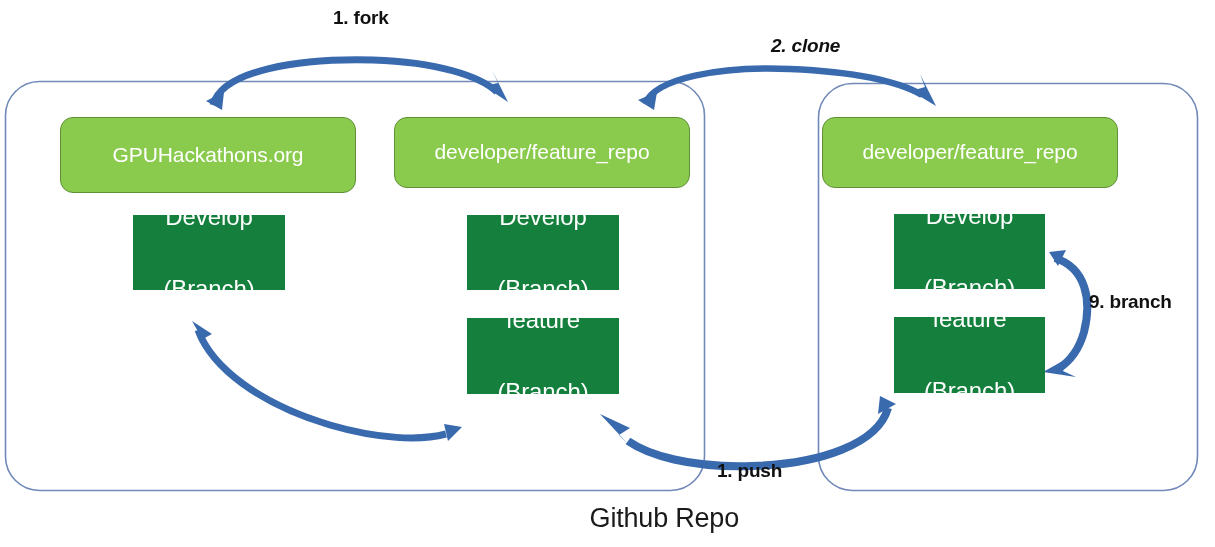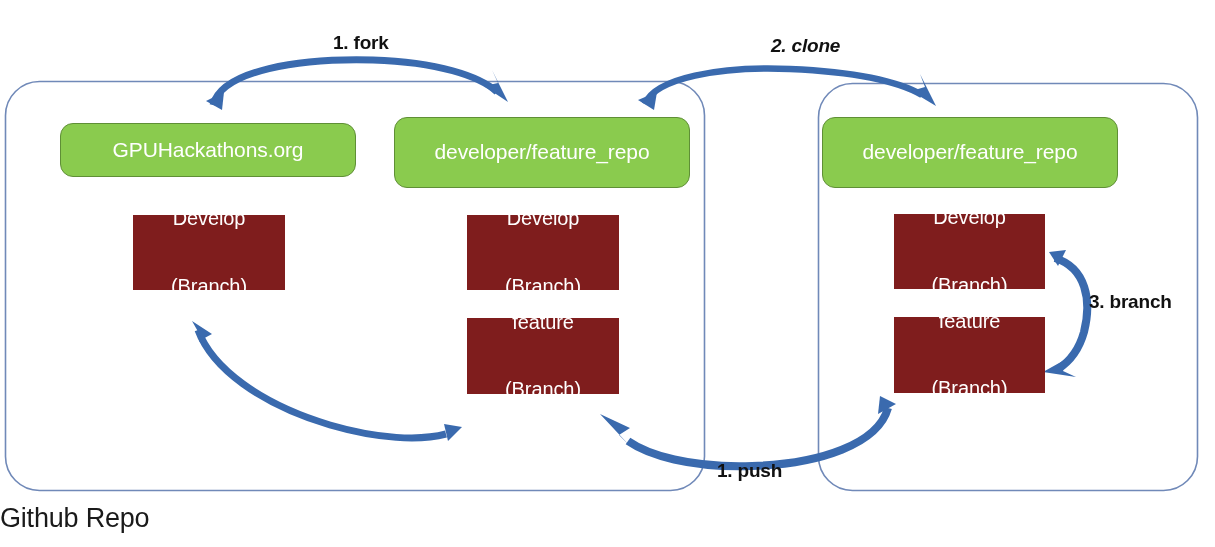--- a/index.html
+++ b/index.html
@@ -38,44 +38,45 @@
     line-height: 1.16;
   }
   .repo-node {
     background: #8ACB4E;
     border: 1px solid #5f8f36;
     border-radius: 13px;
     font-size: 21px;
     letter-spacing: -0.1px;
   }
   .branch-node {
-    background: #7f1d1d;
+    background: #15803d;
     border: none;
-    font-size: 20px;
+    font-size: 24px;
     letter-spacing: -0.1px;
     gap: 44px;
   }
   .branch-node span {
     display: block;
   }
   .step-label {
     position: absolute;
     font-size: 19px;
     font-weight: bold;
     color: #111111;
     white-space: nowrap;
     letter-spacing: -0.2px;
   }
   .container-label {
     position: absolute;
     font-size: 27px;
     color: #1a1a1a;
     white-space: nowrap;
-    text-align: left;
+    text-align: right;
     letter-spacing: -0.2px;
+    padding-left: 29px;
   }
 </style>
 </head>
 <body>
 
 <div id="canvas">
 
   <svg class="layer" viewBox="0 0 1215 547" xmlns="http://www.w3.org/2000/svg">
 
     <rect x="5.5" y="81.5" width="699" height="409" rx="34" ry="34" fill="none" stroke="#7089B8" stroke-width="1.6"></rect>
@@ -118,21 +119,21 @@
 
     <g>
       <path d="M198,330
                C 212,368 260,404 330,425
                C 378,439 420,441 446,434" fill="none" stroke="#3A6AAE" stroke-width="7" stroke-linecap="butt"></path>
       <path d="M192,321 L212,334 L199,341 L209,351 Z" fill="#3A6AAE"></path>
       <path d="M462,427 L444,424 L448,441 Z" fill="#3A6AAE"></path>
     </g>
   </svg>
 
-  <div class="node repo-node" style="left:60px; top:123px; width:296px; height:54px;">
+  <div class="node repo-node" style="left:60px; top:117px; width:296px; height:76px;">
     <span>GPUHackathons.org</span>
   </div>
 
   <div class="node repo-node" style="left:394px; top:117px; width:296px; height:71px;">
     <span>developer/feature_repo</span>
   </div>
 
   <div class="node repo-node" style="left:822px; top:117px; width:296px; height:71px;">
     <span>developer/feature_repo</span>
   </div>
@@ -155,25 +156,25 @@
   <div class="node branch-node" style="left:894px; top:214px; width:151px; height:75px; flex-direction:column;">
     <span>Develop</span>
     <span>(Branch)</span>
   </div>
 
   <div class="node branch-node" style="left:894px; top:317px; width:151px; height:76px; flex-direction:column;">
     <span>feature</span>
     <span>(Branch)</span>
   </div>
 
-  <div class="step-label" style="left:333px; top:32px;">1. fork</div>
+  <div class="step-label" style="left:333px; top:7px;">1. fork</div>
 
   <div class="step-label" style="left:771px; top:35px;font-style:italic;">2. clone</div>
 
-  <div class="step-label" style="left:1089px; top:291px;">3. branch</div>
+  <div class="step-label" style="left:1089px; top:291px;">9. branch</div>
 
   <div class="step-label" style="left:717px; top:460px;">1. push</div>
 
 
   <div class="container-label" style="left:0px; top:503px; width:710px;">Github Repo</div>
 
 
 </div>
 
 </body></html>

